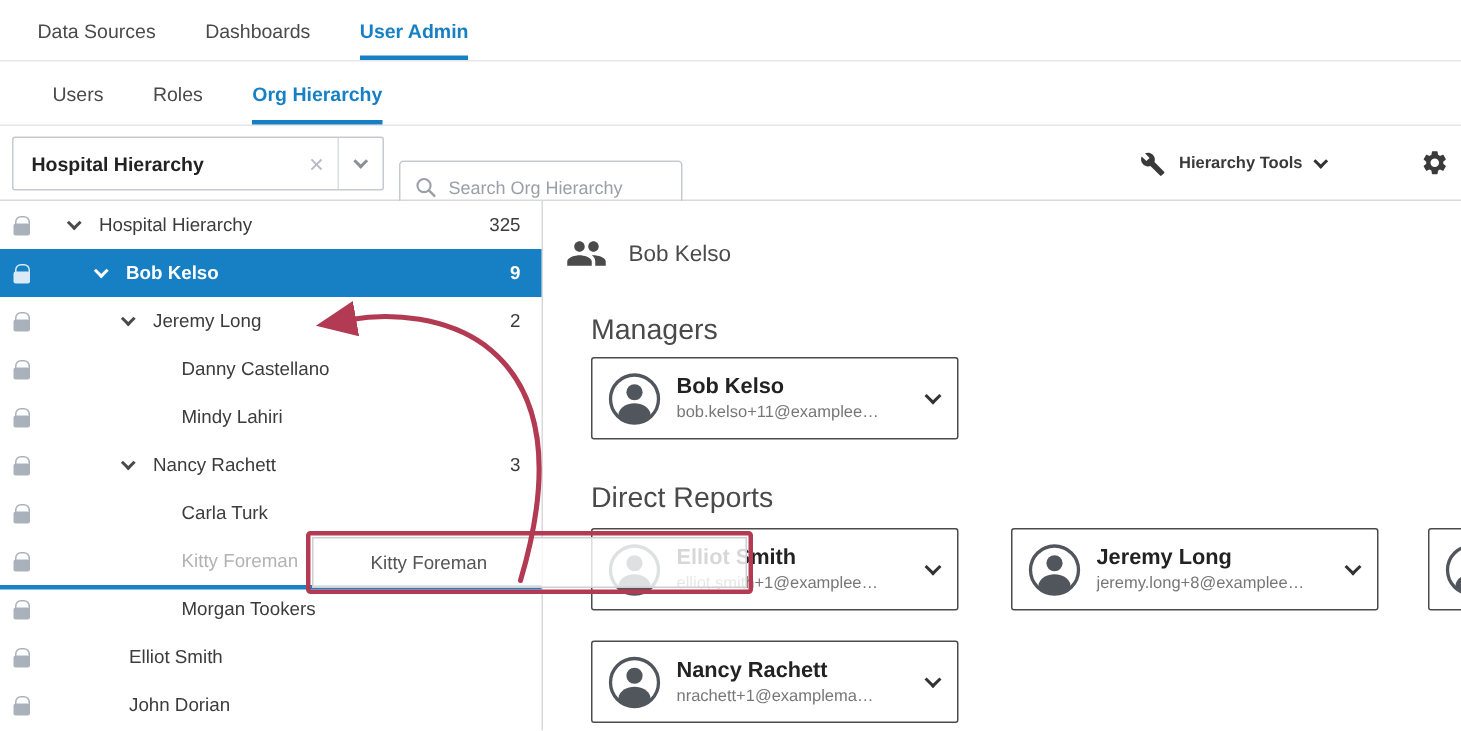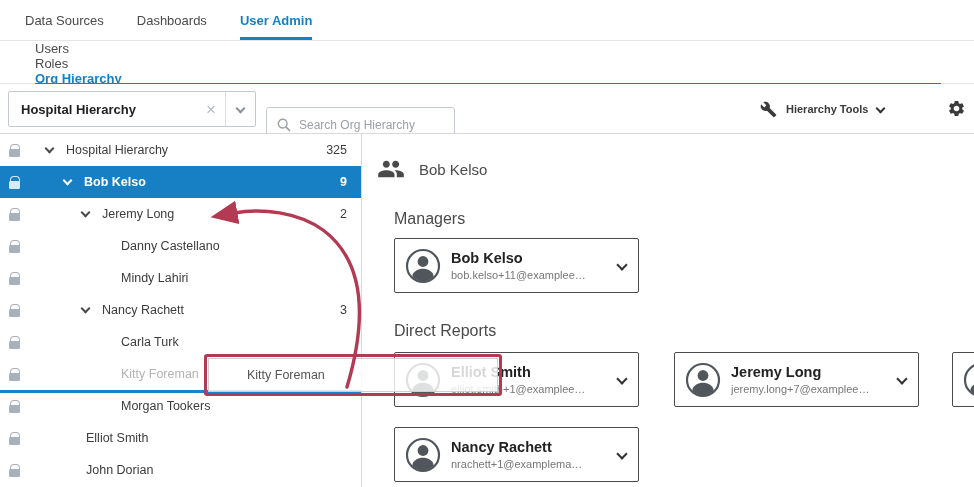--- a/index.html
+++ b/index.html
@@ -6,21 +6,21 @@
   html,body { width: 974px; height: 487px; }
   body {
     font-family: "Liberation Sans", sans-serif;
     background: #fff;
     color: #3c3c3c;
     position: relative;
     overflow: hidden;
   }
   
   .topnav { height: 41px; border-bottom: 1px solid #e6e6e6; display: flex; align-items: stretch; padding-left: 25px; }
-  .subnav { height: 43px; border-bottom: 1px solid #e6e6e6; display: flex; align-items: stretch; padding-left: 35px; flex-direction: column; }
+  .subnav { height: 43px; border-bottom: 1px solid #e6e6e6; display: flex; align-items: stretch; padding-left: 35px; }
   .nav-item { display: flex; align-items: center; margin-right: 33px; font-size: 13px; color: #4a4a4a; position: relative; cursor: pointer; }
   .nav-item.active { color: #1780c4; font-weight: bold; }
   .nav-item.active::after { content: ''; position: absolute; left: 0; right: 0; bottom: 0; height: 3px; background: #1780c4; }
   
   .toolbar { height: 50px; border-bottom: 1px solid #d9d9d9; position: relative; background: #fff; }
   .combo { position: absolute; left: 8px; top: 7px; width: 248px; height: 36px; border: 1px solid #c5cad2; border-radius: 2px; background: #fff; display: flex; align-items: center; }
   .combo-value { flex: 1; padding-left: 12px; font-size: 13px; font-weight: bold; color: #222; white-space: nowrap; }
   .combo-clear { color: #b6bbc2; font-size: 17px; padding: 0 9px; cursor: pointer; line-height: 1; }
   .combo-divider { width: 1px; align-self: stretch; background: #dadde2; }
   .combo-caret { padding: 0 11px; cursor: pointer; }
@@ -52,21 +52,21 @@
   .trow.selected .chev-i { border-color: #fff; }
   .trow.selected .lock { background: #d9eaf7; }
   .trow.selected .lock::before { border-color: #d9eaf7; }
   .trow.dragging .t-label { color: #b3b3b3; }
   .drop-line { position: absolute; left: 0; top: 256px; width: 361px; height: 3px; background: #1a82c6; z-index: 5; }
   
   .detail-panel { flex: 1; position: relative; overflow: hidden; background: #fff; }
   .detail-header { position: absolute; left: 15px; top: 21px; display: flex; align-items: center; gap: 14px; }
   .p-ic { width: 28px; height: 28px; }
   .detail-title { font-size: 15px; color: #4a4a4a; }
-  .sec-heading { position: absolute; left: 32px; font-size: 16px; color: #4a4a4a; }
+  .sec-heading { position: absolute; left: 32px; font-size: 19px; color: #4a4a4a; }
   .sec-managers { top: 76px; }
   .sec-direct { top: 188px; }
   .ucard { position: absolute; width: 245px; height: 55px; border: 1px solid #4b4b4b; border-radius: 2px; background: #fff; display: flex; align-items: center; cursor: pointer; }
   .card-manager { left: 32px; top: 104px; }
   .card-dr1 { left: 32px; top: 218px; }
   .card-dr2 { left: 312px; top: 218px; }
   .card-dr3 { left: 590px; top: 218px; }
   .card-dr4 { left: 32px; top: 293px; }
   .av { width: 36px; height: 36px; margin-left: 10px; flex-shrink: 0; }
   .ctext { margin-left: 10px; flex: 1; min-width: 0; }
@@ -284,21 +284,21 @@
       </div>
       <span class="dd"><span class="chev-i c-dark"></span></span>
     </div>
 
     <div class="ucard card-dr2">
       <svg class="av" viewBox="0 0 36 36">
           <use href="#avatar-ic-d"></use>
         </svg>
       <div class="ctext">
         <div class="cname">Jeremy Long</div>
-        <div class="cemail">jeremy.long+7@examplee…</div>
+        <div class="cemail">jeremy.long+8@examplee…</div>
       </div>
       <span class="dd"><span class="chev-i c-dark"></span></span>
     </div>
 
     <div class="ucard card-dr3">
       <svg class="av" viewBox="0 0 36 36">
           <use href="#avatar-ic-d"></use>
         </svg>
       <div class="ctext"></div>
 

